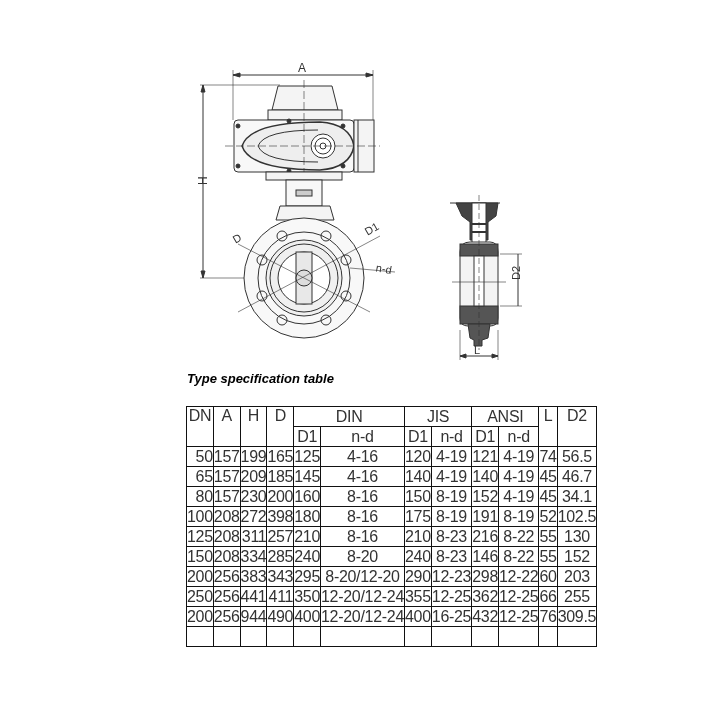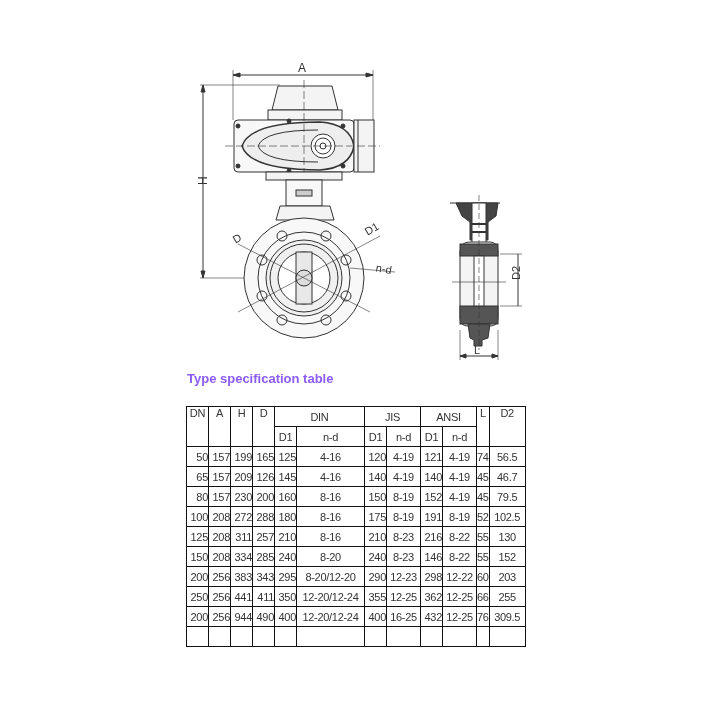--- a/index.html
+++ b/index.html
@@ -1,19 +1,19 @@
 <!DOCTYPE html>
 <html><head>
 <meta charset="utf-8">
 <style>
   html, body { margin:0; padding:0; background:#ffffff; }
   body { width:718px; height:718px; position:relative; overflow:hidden; font-family:"Liberation Sans", sans-serif; }
   .drawing { position:absolute; left:0; top:0; width:718px; height:370px; }
-  .title { position:absolute; left:187px; top:371px; font-size:13px; font-weight:bold; color:#8b5cf6; }
-  table.spec { position:absolute; left:186px; top:406px; border-collapse:collapse; font-family:"Liberation Sans", sans-serif; font-size:11px; color:#333;border-radius:31px; }
+  .title { position:absolute; left:187px; top:371px; font-size:13px; font-weight:bold; color:#000000;font-style:italic; }
+  table.spec { position:absolute; left:186px; top:406px; border-collapse:collapse; font-family:"Liberation Sans", sans-serif; font-size:16px; color:#333;border-radius:31px; }
   table.spec td, table.spec th { border:1px solid #111; padding:0; height:19px; text-align:center; font-weight:normal; white-space:nowrap; letter-spacing:-0.3px; }
   table.spec td.r { text-align:right; }
   .filler td { height:28px; }
 </style>
 </head>
 <body>
 
 <svg class="drawing" viewBox="0 0 718 370" xmlns="http://www.w3.org/2000/svg" fill="none" stroke="#333" stroke-width="1">
 
   <g>
@@ -159,21 +159,21 @@
         <td>4-19</td>
         <td class="r">121</td>
         <td>4-19</td>
         <td class="r">74</td>
         <td>56.5</td>
       </tr>
       <tr>
         <td class="r">65</td>
         <td class="r">157</td>
         <td class="r">209</td>
-        <td class="r">126</td>
+        <td class="r">185</td>
         <td class="r">145</td>
         <td>4-16</td>
         <td class="r">140</td>
         <td>4-19</td>
         <td class="r">140</td>
         <td>4-19</td>
         <td class="r">45</td>
         <td>46.7</td>
       </tr>
       <tr>
@@ -181,27 +181,27 @@
         <td class="r">157</td>
         <td class="r">230</td>
         <td class="r">200</td>
         <td class="r">160</td>
         <td>8-16</td>
         <td class="r">150</td>
         <td>8-19</td>
         <td class="r">152</td>
         <td>4-19</td>
         <td class="r">45</td>
-        <td>79.5</td>
+        <td>34.1</td>
       </tr>
       <tr>
         <td class="r">100</td>
         <td class="r">208</td>
         <td class="r">272</td>
-        <td class="r">288</td>
+        <td class="r">398</td>
         <td class="r">180</td>
         <td>8-16</td>
         <td class="r">175</td>
         <td>8-19</td>
         <td class="r">191</td>
         <td>8-19</td>
         <td class="r">52</td>
         <td>102.5</td>
       </tr>
       <tr>

